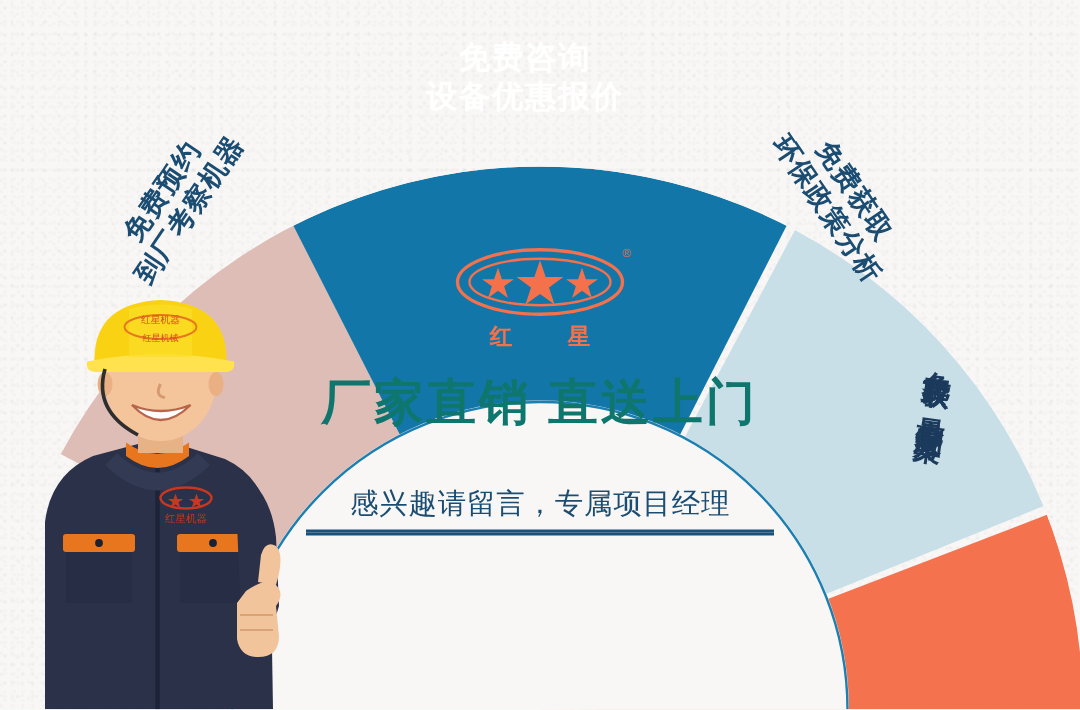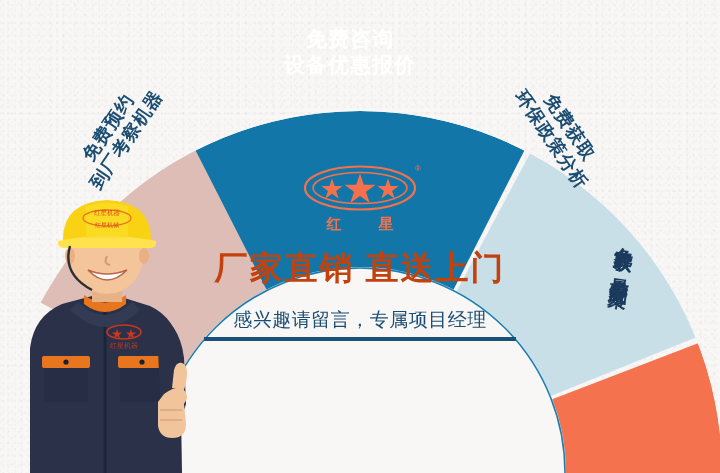--- a/index.html
+++ b/index.html
@@ -70,24 +70,24 @@
   #label-custom .vcol { display:inline-block; }
 
   
   #center {
     position:absolute; left:150px; top:150px; width:420px; height:323px;
     display:flex; flex-direction:column; align-items:center;
   }
   #logo { margin-top:12px; width:128px; height:74px; position:relative; }
   #headline {
     margin-top:10px;
-    font-size:33px; font-weight:bold; color:#c2410c;
+    font-size:33px; font-weight:bold; color:#0f766e;
     letter-spacing:2px; white-space:nowrap;
   }
-  .sub-wrap { margin-top:12px; width:312px; }
+  .sub-wrap { margin-top:28px; width:312px; }
   .sub {
     font-size:19px; color:#1b4d72; text-align:center;
     letter-spacing:.5px; white-space:nowrap; padding:4px 0;
   }
   .rule { height:2px; background:#1b5079; width:100%; }
 </style>
 </head>
 <body>
 
 <div id="stage">

